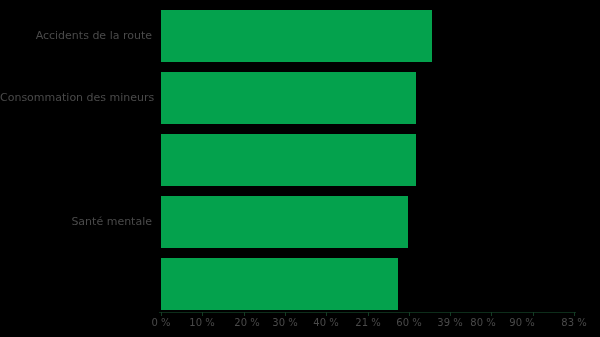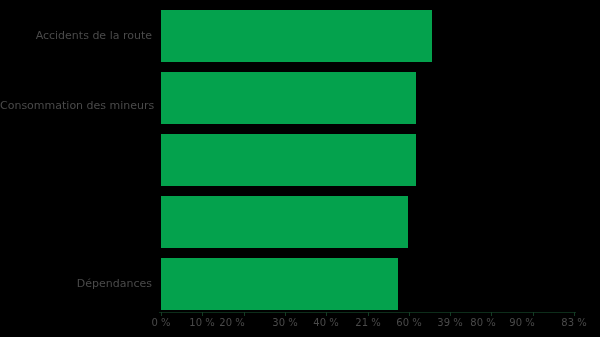--- a/index.html
+++ b/index.html
@@ -99,22 +99,22 @@
     white-space: nowrap;
   }
 </style>
 </head>
 <body>
 
 <div id="chart-root" style="background: rgb(0, 0, 0);">
 
   <div class="ylabels">
     <div class="ylabel" style="top:30px;">Accidents de la route</div>
-    <div class="ylabel" style="top:100px;">Consommation des mineurs</div>
-    <div class="ylabel" style="top:278px;">Dépendances</div>
+    <div class="ylabel" style="top:92px;">Consommation des mineurs</div>
+    <div class="ylabel" style="top:216px;">Santé mentale</div>
   </div>
 
   <div class="plot-area">
     <div class="bar-row" style="top:10px;">
       <div class="bar" style="width: 65.6%; background: rgb(4, 162, 77);"></div>
     </div>
     <div class="bar-row" style="top:72px;">
       <div class="bar" style="width: 61.7%; background: rgb(4, 162, 77);"></div>
     </div>
     <div class="bar-row" style="top:134px;">
@@ -137,21 +137,21 @@
     <div class="xtick" style="left:165px;"></div>
     <div class="xtick" style="left:207px;"></div>
     <div class="xtick" style="left:248px;"></div>
     <div class="xtick" style="left:289px;"></div>
     <div class="xtick" style="left:330px;"></div>
     <div class="xtick" style="left:372px;"></div>
     <div class="xtick" style="left:413px;"></div>
 
     <div class="xtick-label" style="left:0px;">0 %</div>
     <div class="xtick-label" style="left:41px;">10 %</div>
-    <div class="xtick-label" style="left:71px;">20 %</div>
+    <div class="xtick-label" style="left:86px;">20 %</div>
     <div class="xtick-label" style="left:124px;">30 %</div>
     <div class="xtick-label" style="left:165px;">40 %</div>
     <div class="xtick-label" style="left:207px;">21 %</div>
     <div class="xtick-label" style="left:248px;">60 %</div>
     <div class="xtick-label" style="left:289px;">39 %</div>
     <div class="xtick-label" style="left:322px;">80 %</div>
     <div class="xtick-label" style="left:361px;">90 %</div>
     <div class="xtick-label" style="left:413px;">83 %</div>
   </div>
 

